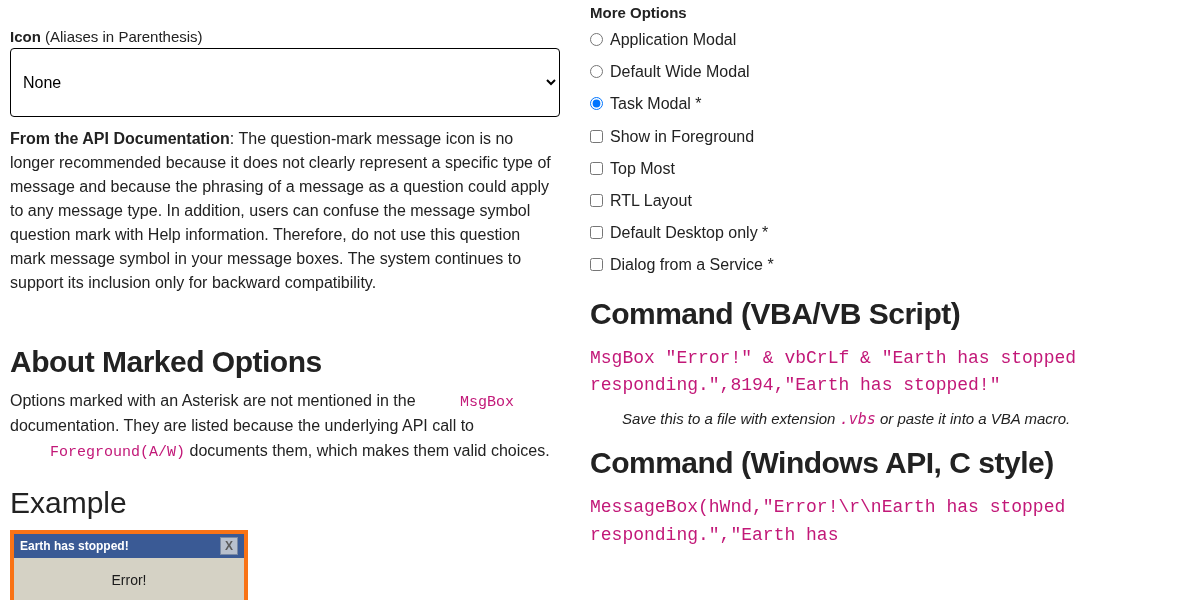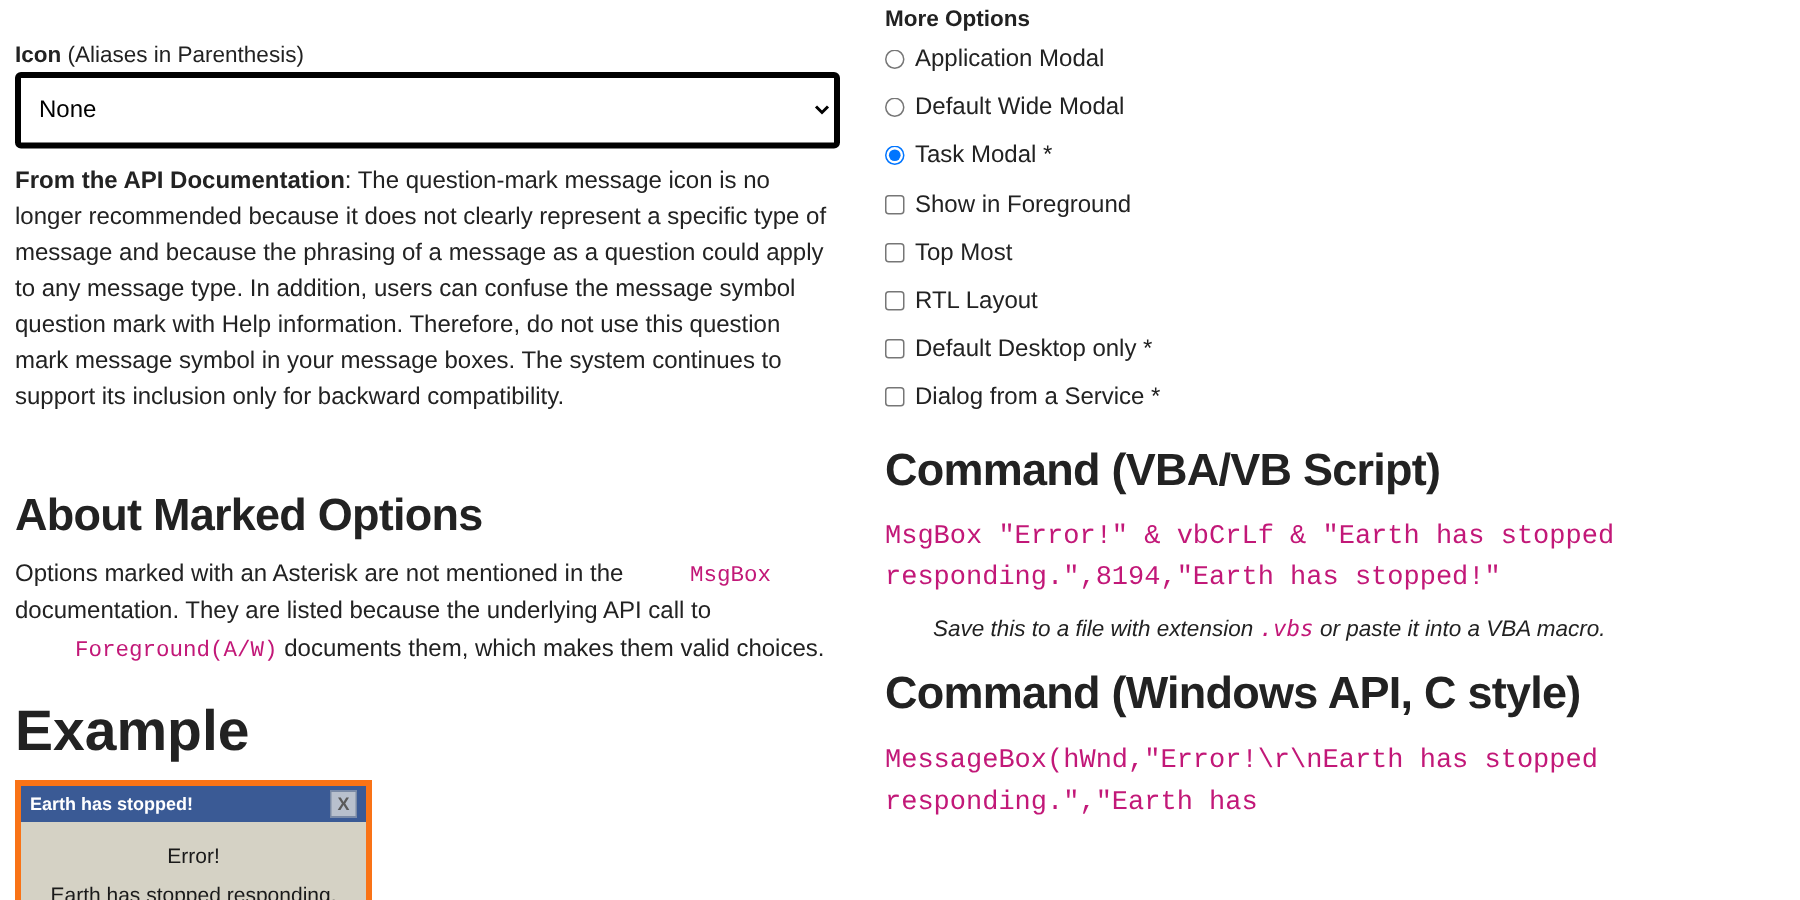--- a/index.html
+++ b/index.html
@@ -13,45 +13,45 @@
   .col { flex: 1; min-width: 0; }
   .col-left { flex: 0 0 550px; margin-top: 24px; }
   .col-right { flex: 1; }
 
   .label-row { margin-top: 4px; margin-bottom: 3px; font-size: 15px; }
   .label-bold { font-weight: 600; }
   .label-paren { font-weight: 400; }
 
   select.icon-select {
     width: 100%;
-    padding: 12px 8px;
+    padding: 24px 8px;
     font-size: 16px;
-    border: 4px solid #000000;
+    border: 1px solid #000000;
     border-radius: 4px;
     background: #fff;
   }
 
   .doc-blurb { margin-top: 10px; font-size: 16px; line-height: 1.5; }
   .doc-blurb b { font-weight: 600; }
 
   h2.big {
     font-size: 30px;
     font-weight: 700;
     margin: 50px 0 10px 0;
     letter-spacing: -0.5px;
   }
   h2.sec {
     font-size: 30px;
     font-weight: 700;
     margin: 18px 0 14px 0;
     letter-spacing: -0.5px;
   }
   h2.example {
-    font-size: 38px;
-    font-weight: 700;
+    font-size: 30px;
+    font-weight: 400;
     margin: 22px 0 10px 0;
   }
 
   .para { font-size: 16px; line-height: 1.55; }
   code.inline {
     font-family: Consolas, "Courier New", monospace;
     color: #c21878;
     font-size: 15px;
     padding-left: 40px;
   }

